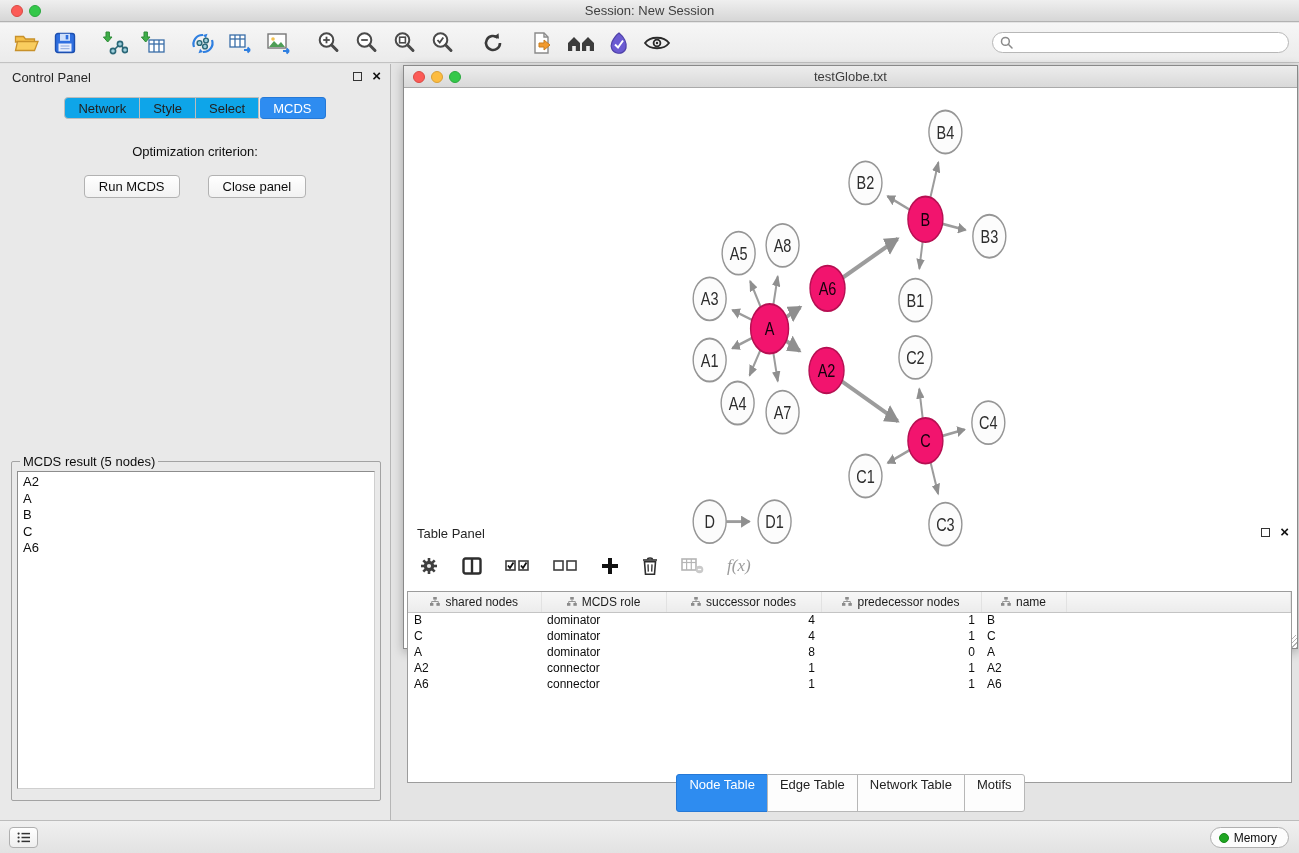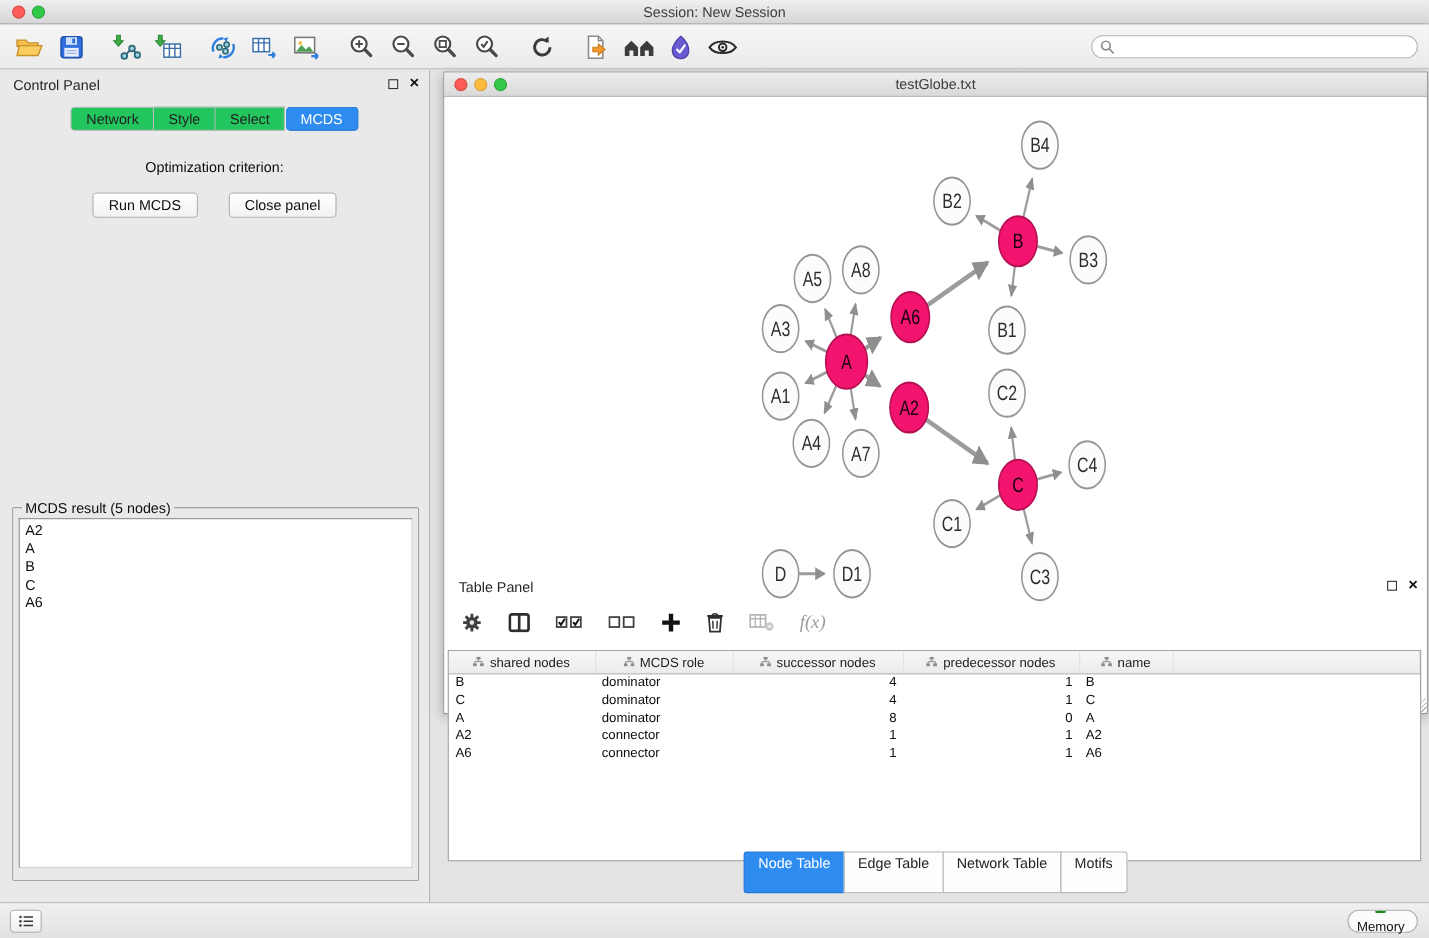--- a/index.html
+++ b/index.html
@@ -34,21 +34,21 @@
 
   
   .control-panel { position:absolute; left:0; top:0; bottom:0; width:391px;
     background:#e9e9e9; border-right:1px solid #b6b6b6; }
   .panel-header { height:26px; position:relative; }
   .panel-title { position:absolute; left:12px; top:6px; font-size:13px; color:#262626; }
   .panel-icons { position:absolute; right:9px; top:7px; display:flex; gap:10px; align-items:center; }
   .float-icon { width:9px; height:9px; border:1.5px solid #333; }
   .x-icon { font-size:15px; font-weight:bold; color:#111; line-height:10px; }
   .cp-tabs { display:flex; justify-content:center; margin-top:7px; }
-  .seg { height:22px; line-height:21px; padding:0 13px; font-size:13px; background:#22c55e;
+  .seg { height:22px; line-height:21px; padding:0 13px; font-size:13px; background:#0ea5e9;
     border:1px solid #bcbcbc; border-left:none; color:#222; }
   .seg:first-child { border-left:1px solid #bcbcbc; border-radius:4px 0 0 4px; }
   .seg.active { background:#2e8cf0; border-color:#2578d6; color:#fff; border-radius:4px; margin-left:1px; }
   .opt-label { text-align:center; margin-top:25px; font-size:13px; color:#0d0d0d; }
   .combo { position:relative; width:310px; height:22px; margin:9px auto 0; background:#fff;
     border:1px solid #a8a8a8; border-radius:4px; font-size:13px; line-height:20px; padding-left:9px; color:#0d0d0d; }
   .combo-stepper { position:absolute; right:0; top:0; width:20px; height:20px; border-radius:3px;
     background:linear-gradient(#8ec4fb,#3b86f7); display:flex; flex-direction:column;
     align-items:center; justify-content:center; gap:2px; }
   .tri-up { width:0; height:0; border-left:3.5px solid transparent; border-right:3.5px solid transparent; border-bottom:4px solid #fff; }
@@ -106,21 +106,21 @@
   .tp-tab.active { background:#2e8cf0; border-color:#2578d6; color:#fff; }
 
   
   .statusbar { position:absolute; bottom:0; left:0; right:0; height:33px;
     background:linear-gradient(#f0f0f0,#e2e2e2); border-top:1px solid #bcbcbc; }
   .sb-left-btn { position:absolute; left:9px; top:6px; width:29px; height:21px;
     border:1px solid #afafaf; border-radius:4px; background:linear-gradient(#fff,#efefef);
     display:flex; align-items:center; justify-content:center; }
   .memory-btn { position:absolute; right:10px; top:6px; height:21px; border:1px solid #afafaf;
     border-radius:11px; background:#fcfcfc; display:flex; align-items:center; gap:5px;
-    padding:0 11px 0 8px; font-size:12px; color:#0d0d0d;flex-direction:column; }
+    padding:0 11px 0 8px; font-size:12px; color:#0d0d0d; }
   .memory-dot { width:10px; height:10px; border-radius:50%; background:#1fa522; border:1px solid #178a19; }
 </style>
 </head>
 <body>
 
 <div class="titlebar">
   <div class="lights">
     <span class="light red"></span>
     <span class="light green"></span>
   </div>

